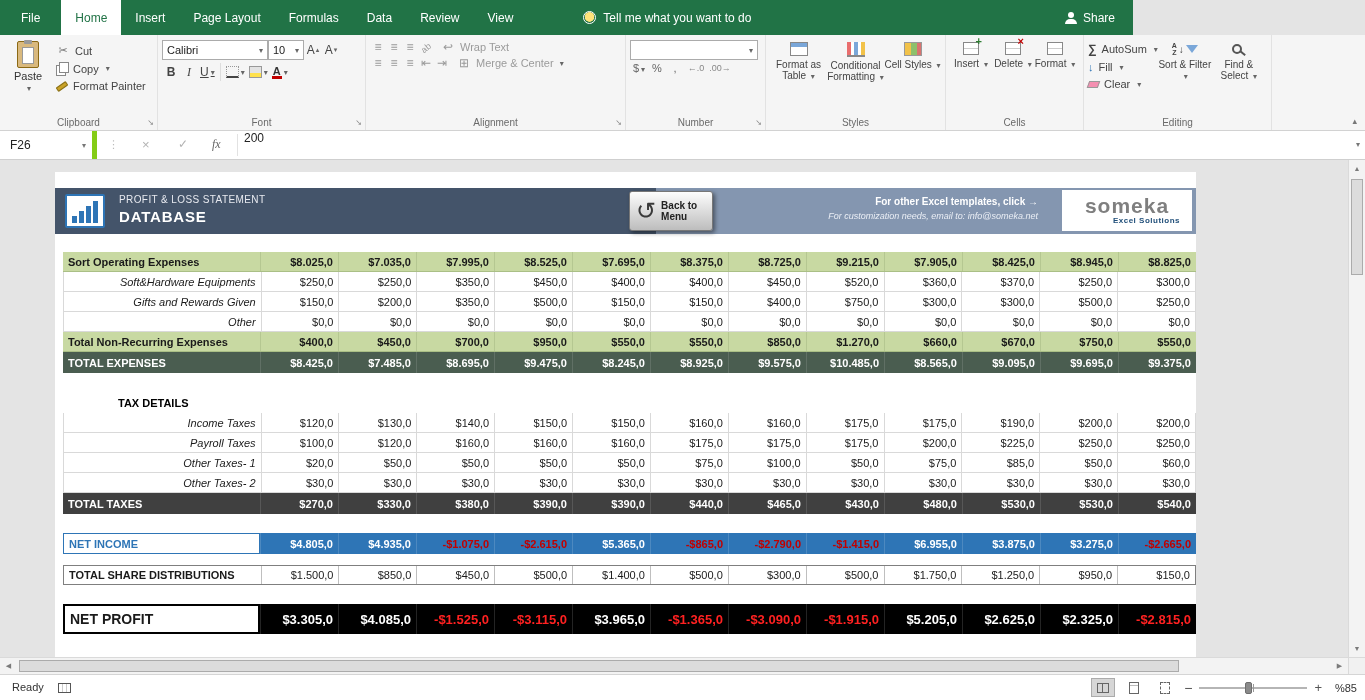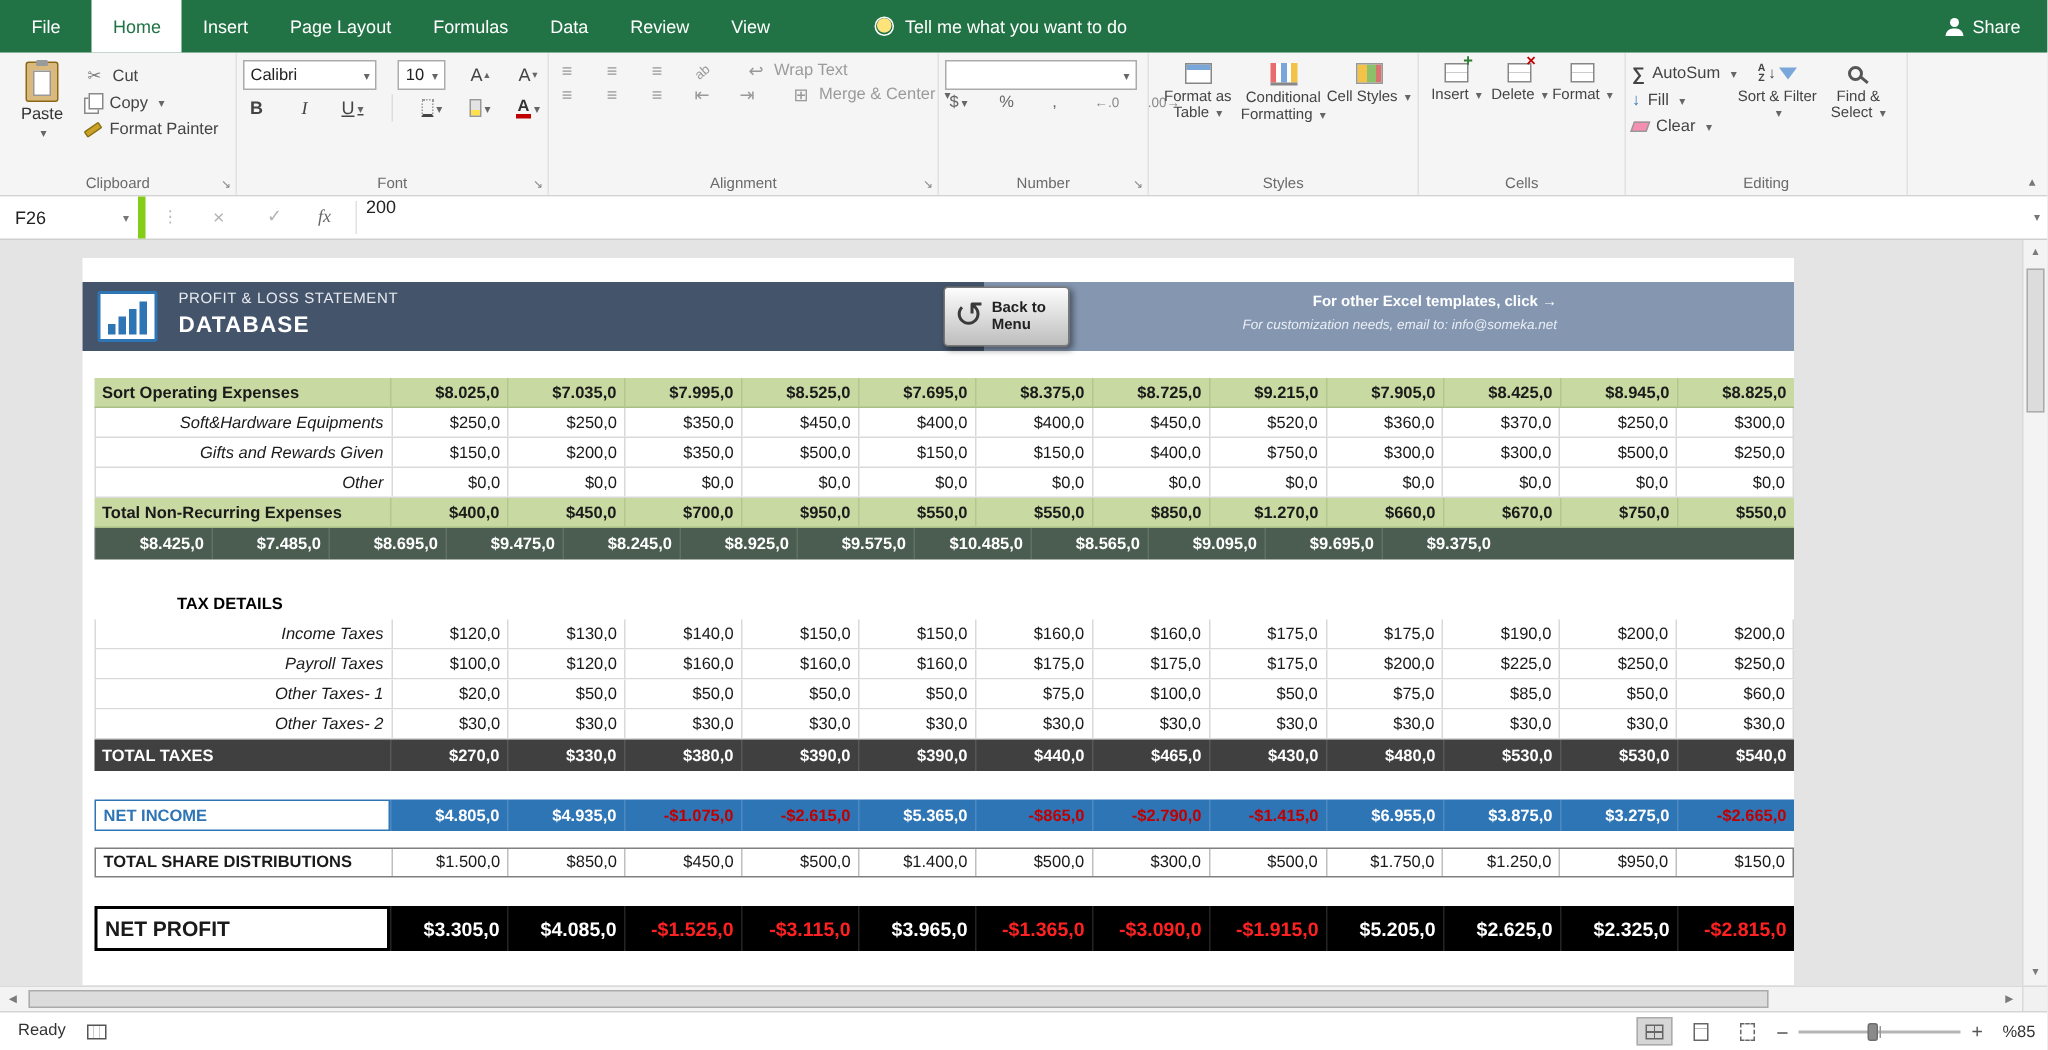--- a/index.html
+++ b/index.html
@@ -1,18 +1,18 @@
 <!DOCTYPE html>
 <html style="--excel-green: #217346; --ribbon-bg: #F5F5F5; --banner-dark: #44546A; --banner-light: #8496B0; --header-blue: #2E5C8A; --green-row: #C8D9A2; --dark-green-row: #4A5D50; --dark-gray-row: #404040; --blue-row: #2E75B6; --negative-red: #C00000; --negative-red-bright: #FF2121; --grid-bg: #E4E4E4;"><head>
 <meta charset="utf-8">
 <style>
 *{margin:0;padding:0;box-sizing:border-box;}
 html,body{width:1365px;height:700px;overflow:hidden;background:#E4E4E4;font-family:"Liberation Sans",sans-serif;position:relative;}
 
-.tabrow{position:absolute;left:0;top:0;width:1365px;height:35px;background:var(--excel-green,#217346);display:flex;align-items:stretch;color:#fff;z-index:5;}
+.tabrow{position:absolute;left:0;top:0;width:1133px;height:35px;background:var(--excel-green,#217346);display:flex;align-items:stretch;color:#fff;z-index:5;}
 .tabs{display:flex;align-items:stretch;}
 .tab{display:flex;align-items:center;padding:0 14px;font-size:12px;cursor:default;white-space:nowrap;}
 .tab.file{padding:0 21px;}
 .tab.active{background:#fff;color:var(--excel-green,#217346);}
 .tellme{display:flex;align-items:center;gap:7px;margin-left:56px;font-size:12px;}
 .bulb{width:13px;height:13px;border-radius:50%;border:1px solid #fff;background:radial-gradient(circle at 50% 45%,#FFE37A 0 55%,transparent 62%);}
 .sharebtn{position:absolute;right:6px;top:0;height:35px;display:flex;align-items:center;gap:6px;padding:0 12px;font-size:12px;color:#fff;}
 .person{width:12px;height:12px;position:relative;}
 .person::before{content:"";position:absolute;left:3px;top:0;width:6px;height:6px;border-radius:50%;background:#fff;}
 .person::after{content:"";position:absolute;left:0;bottom:0;width:12px;height:5px;border-radius:6px 6px 0 0;background:#fff;}
@@ -29,21 +29,21 @@
 .clipicon::before{content:"";position:absolute;left:6px;top:-2px;width:8px;height:4px;background:#9A9A9A;border-radius:1px;}
 .clippage{position:absolute;left:4px;top:5px;width:12px;height:17px;background:#fff;border:1px solid #999;}
 .clipcol{display:flex;flex-direction:column;gap:5px;padding-top:6px;padding-left:4px;}
 .sbtn{display:flex;align-items:center;gap:5px;font-size:11px;color:#444;white-space:nowrap;}
 .ic{width:14px;text-align:center;font-size:11px;color:#777;display:inline-flex;justify-content:center;}
 .copyic{width:12px;height:13px;position:relative;}
 .copyic::before{content:"";position:absolute;left:0;top:3px;width:8px;height:9px;background:#fff;border:1px solid #888;}
 .copyic::after{content:"";position:absolute;left:3px;top:0;width:8px;height:9px;background:#fff;border:1px solid #888;}
 .brushic{width:12px;height:5px;background:#C9A227;border:1px solid #8a7015;border-radius:1px;transform:rotate(-35deg);}
 .g-font{width:208px;flex-direction:column;}
-.frow{display:flex;align-items:center;gap:14px;margin-top:2px;}
+.frow{display:flex;align-items:center;gap:0;margin-top:2px;}
 .combo{height:20px;background:#fff;border:1px solid #ABABAB;display:flex;align-items:center;justify-content:space-between;padding:0 4px;font-size:11px;color:#222;}
 .fname{width:106px;}
 .fsize{width:36px;}
 .tbtn{min-width:18px;height:20px;display:flex;align-items:center;justify-content:center;font-size:12px;color:#444;padding:0 2px;}
 .tbtn.b{font-weight:bold;}
 .tbtn.i{font-style:italic;font-family:"Liberation Serif",serif;}
 .tbtn.u{text-decoration:underline;}
 .supz{font-size:7px;margin-left:1px;color:#666;}
 .borderic{width:13px;height:12px;border:1px dotted #999;border-bottom:2px solid #444;}
 .fillic{width:13px;height:12px;border:1px solid #999;background:linear-gradient(180deg,#E3E3E3 0 62%,#FFE14D 62% 100%);}
@@ -402,20 +402,24 @@
         <div class="bt2">DATABASE</div>
       </div>
       <div class="backbtn">
         <span class="arr">↺</span>
         <span class="btxt"><span>Back to</span><br><span>Menu</span></span>
       </div>
       <div class="promo">
         <div class="p1">For other Excel templates, click →</div>
         <div class="p2">For customization needs, email to: info@someka.net</div>
       </div>
+      <div class="logo">
+        <div class="lt">someka</div>
+        <div class="ls">Excel Solutions</div>
+      </div>
     </div>
     <div class="pl-table">
         <div class="trow s-green">
           <div class="lblcell">Sort Operating Expenses</div>
           <div class="vcell">$8.025,0</div>
           <div class="vcell">$7.035,0</div>
           <div class="vcell">$7.995,0</div>
           <div class="vcell">$8.525,0</div>
           <div class="vcell">$7.695,0</div>
           <div class="vcell">$8.375,0</div>
@@ -480,20 +484,21 @@
           <div class="vcell">$550,0</div>
           <div class="vcell">$550,0</div>
           <div class="vcell">$850,0</div>
           <div class="vcell">$1.270,0</div>
           <div class="vcell">$660,0</div>
           <div class="vcell">$670,0</div>
           <div class="vcell">$750,0</div>
           <div class="vcell">$550,0</div>
         </div>
         <div class="trow s-darkgreen">
+          <div class="lblcell">TOTAL EXPENSES</div>
           <div class="vcell">$8.425,0</div>
           <div class="vcell">$7.485,0</div>
           <div class="vcell">$8.695,0</div>
           <div class="vcell">$9.475,0</div>
           <div class="vcell">$8.245,0</div>
           <div class="vcell">$8.925,0</div>
           <div class="vcell">$9.575,0</div>
           <div class="vcell">$10.485,0</div>
           <div class="vcell">$8.565,0</div>
           <div class="vcell">$9.095,0</div>

